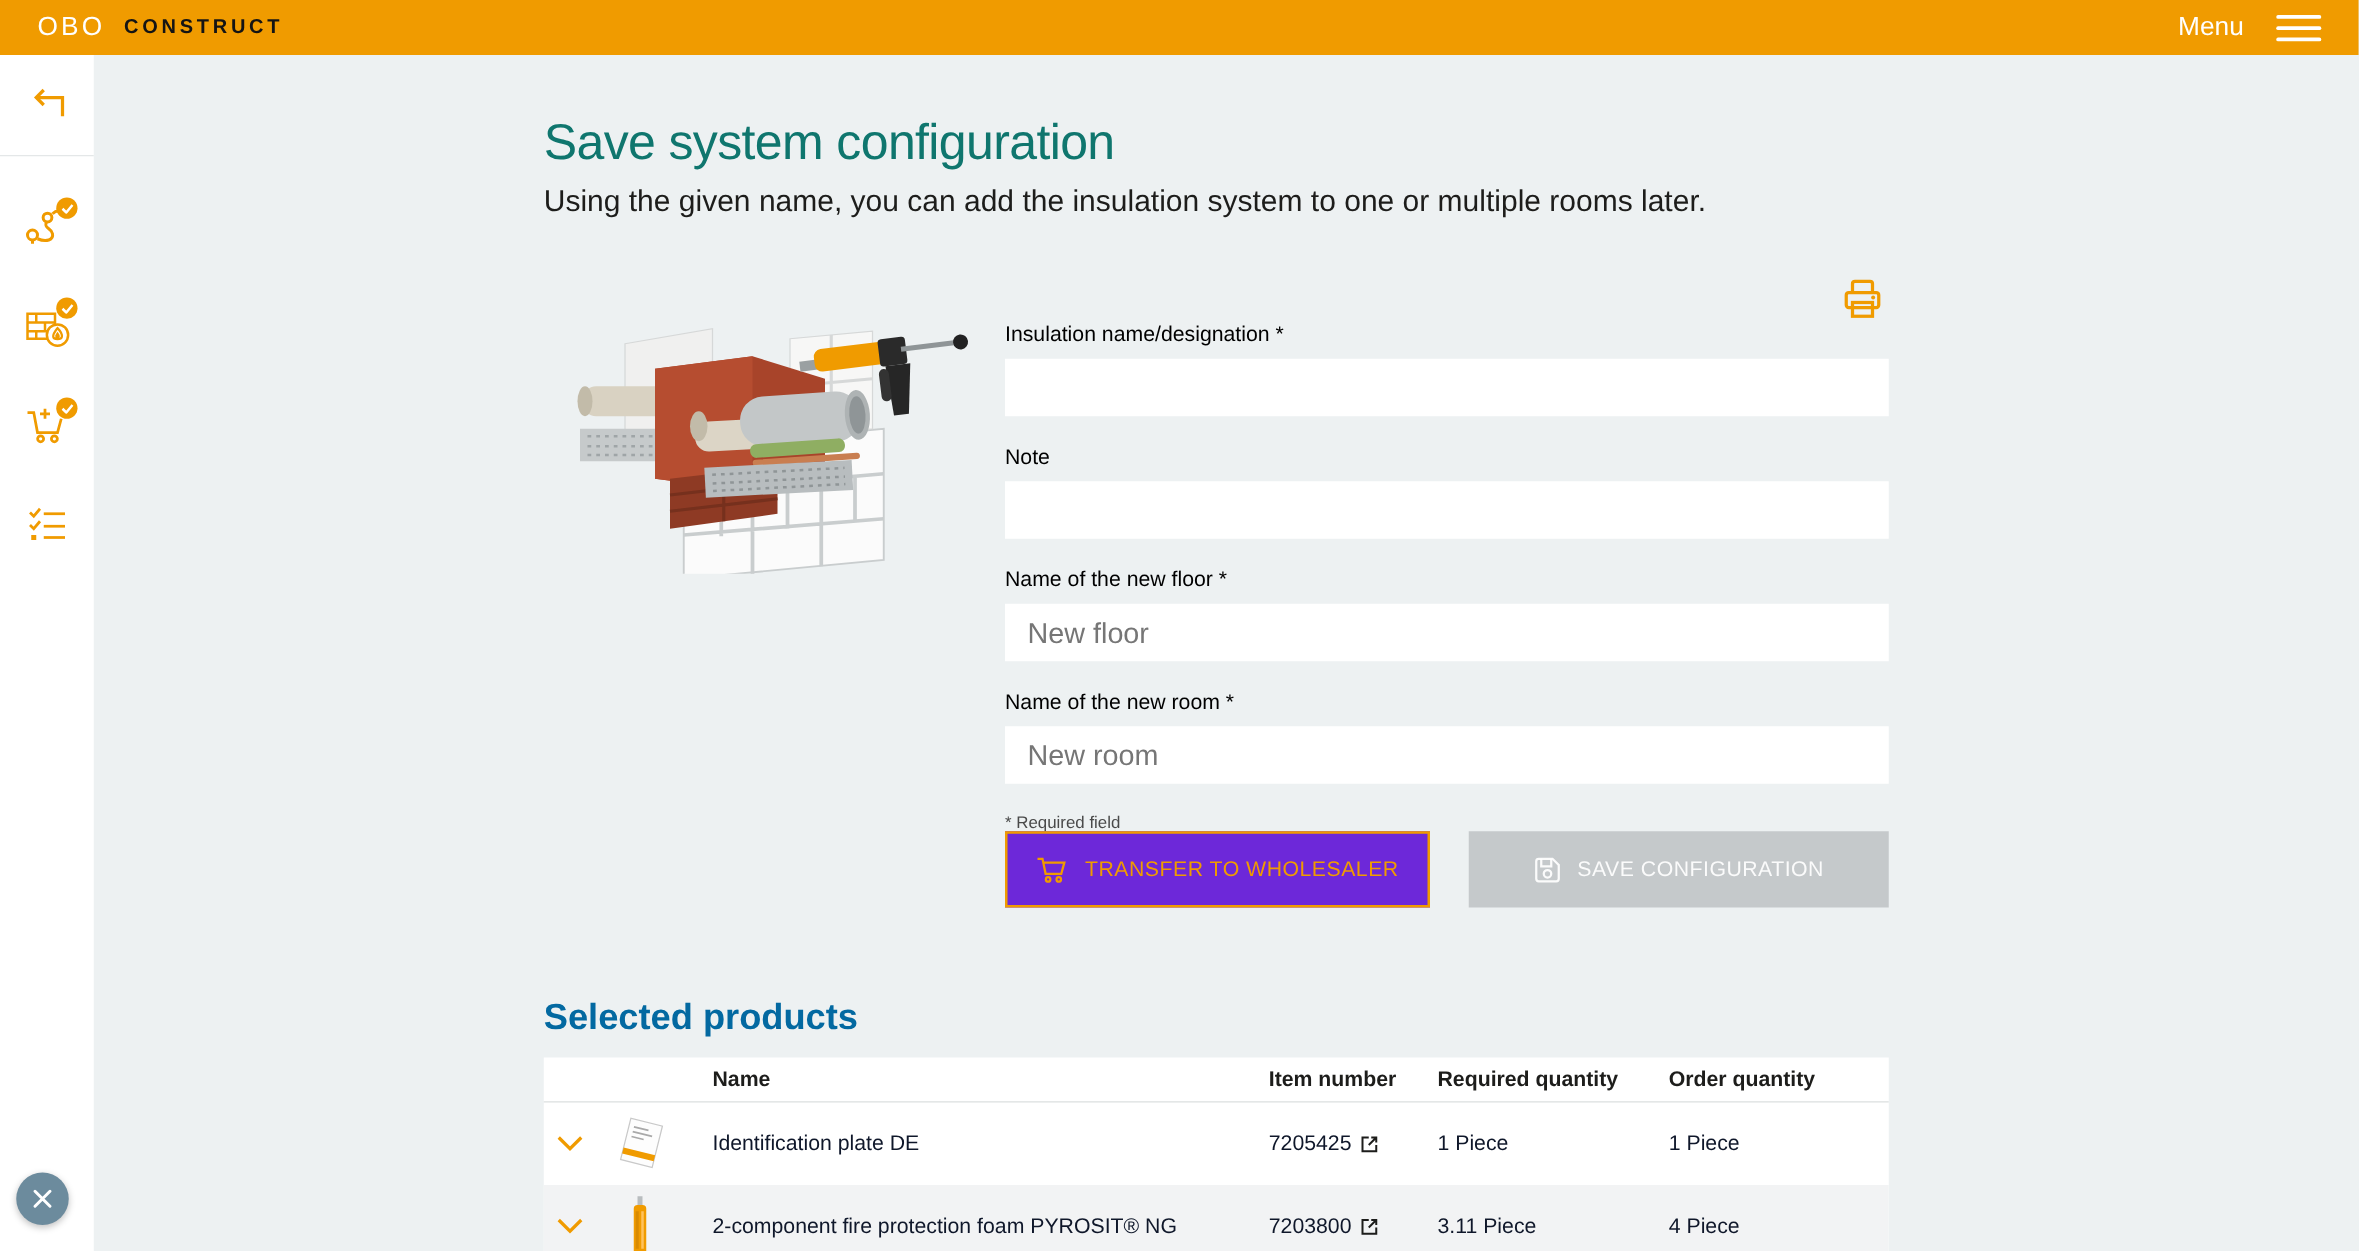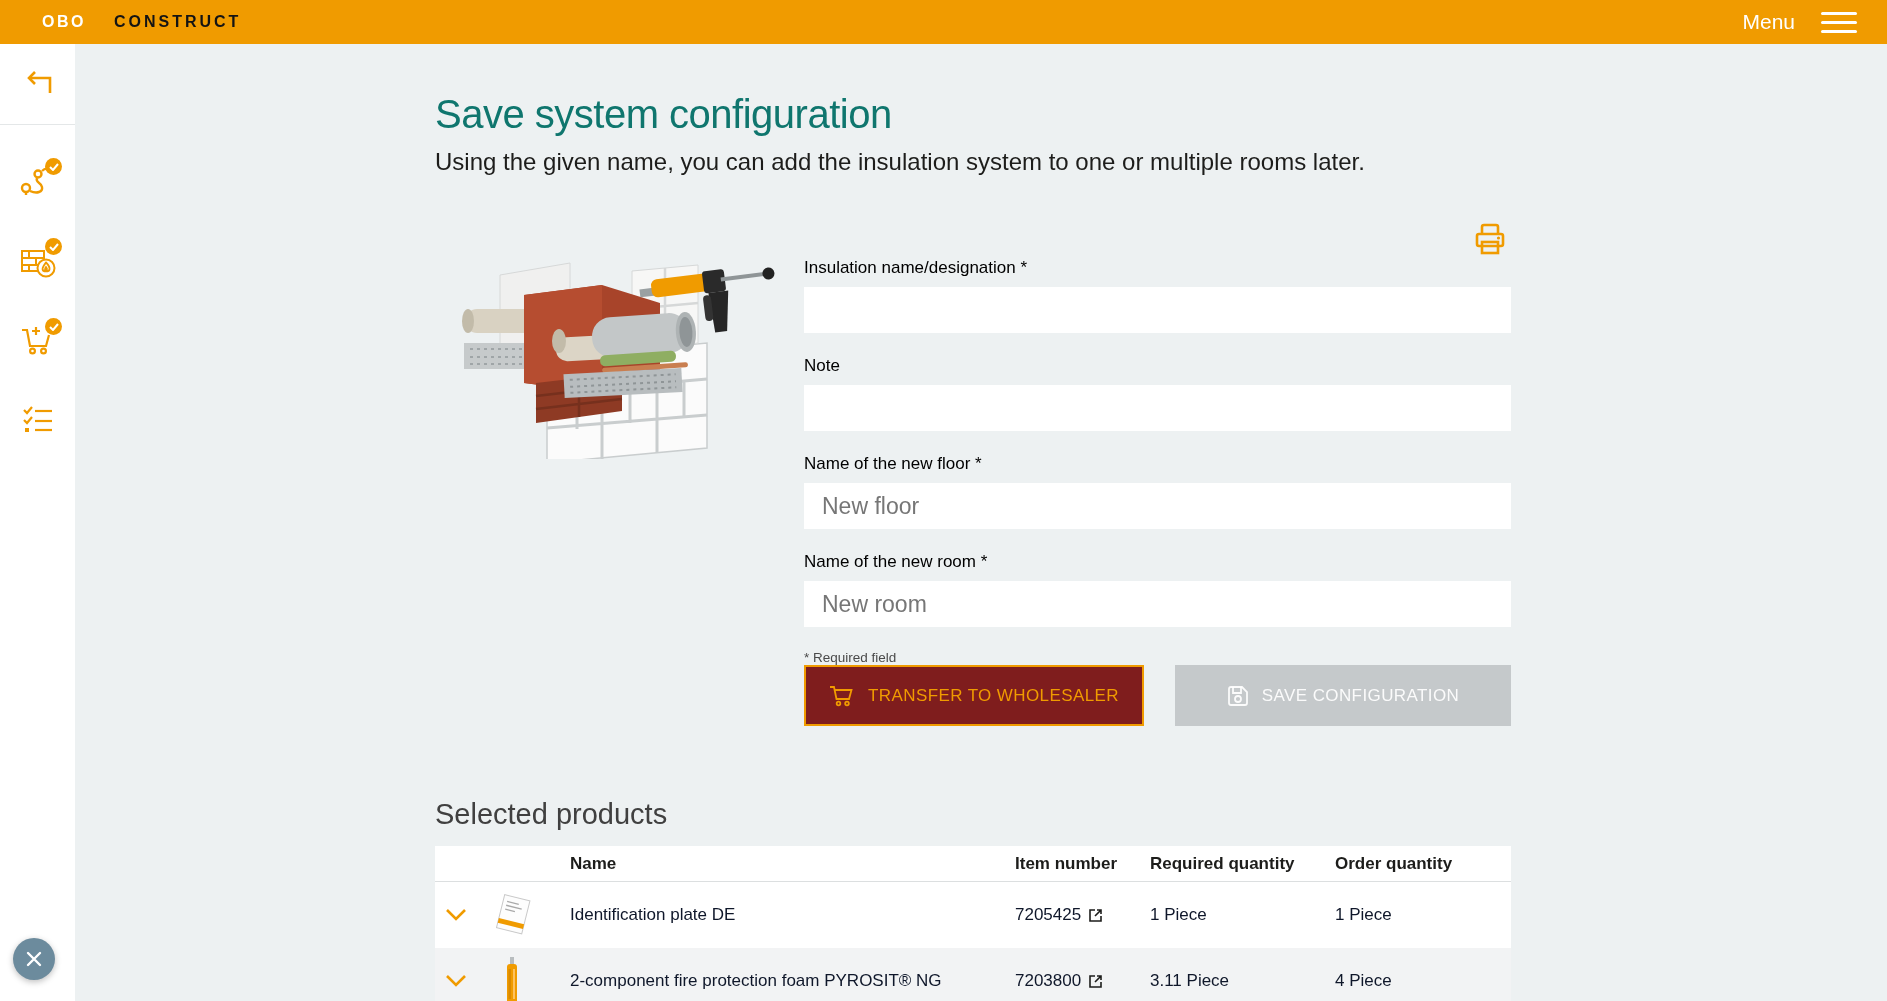--- a/index.html
+++ b/index.html
@@ -11,24 +11,24 @@
     color:#1d1d1b;
   }
 
   
   .header {
     position:absolute; top:0; left:0; width:1887px; height:44px;
     background:#F09B00; display:flex; align-items:center; z-index:20;
   }
   .logo { display:flex; align-items:center; margin-left:30px; cursor:pointer; }
   .logo .obo {
-    color:#fff; font-weight:700; font-size:16px; letter-spacing:2.5px;margin-left:12px;
+    color:#fff; font-weight:400; font-size:21px; letter-spacing:2.5px;
   }
   .logo .construct {
-    color:#141414; font-weight:800; font-size:16px; letter-spacing:3px; margin-left:28px;
+    color:#141414; font-weight:800; font-size:16px; letter-spacing:3px; margin-left:15px;
   }
   .header-right { margin-left:auto; display:flex; align-items:center; }
   .menu-label { color:#fff; font-size:21px; margin-right:26px; cursor:pointer; }
   .hamburger { width:36px; margin-right:30px; cursor:pointer; }
   .hamburger span { display:block; height:3px; background:#fff; border-radius:2px; margin:6px 0; }
 
   
   .sidebar {
     position:absolute; top:44px; left:0; width:75px; bottom:0;
     background:#fff; z-index:10;
@@ -71,26 +71,26 @@
   }
   .field input::placeholder { color:#767676; opacity:1; }
   .required-note { font-size:13.5px; color:#4a4a4a; margin-top:2px; }
 
   .btn-row { display:flex; gap:31px; }
   .btn {
     flex:1; height:61px; display:flex; align-items:center; justify-content:center;
     gap:13px; font-size:17px; letter-spacing:0.4px; cursor:pointer;
     font-family:"Liberation Sans", sans-serif;
   }
-  .btn-outline { background:#7f1d1d; border:2px solid #F09B00; color:#F09B00; }
+  .btn-outline { background:#6d28d9; border:2px solid #F09B00; color:#F09B00; }
   .btn-disabled { background:#C5C9CB; border:none; color:rgba(255,255,255,0.92); cursor:default; }
 
   
   .products { position:absolute; left:435px; top:798px; width:1076px; }
-  .products-heading { font-size:29px; font-weight:400; color:#404040; }
+  .products-heading { font-size:29px; font-weight:700; color:#0369a1; }
   .table { margin-top:15px; background:#fff; }
   .t-row {
     display:grid; grid-template-columns:55px 75px 450px 135px 185px 1fr;
     align-items:center;
   }
   .t-head { height:36px; border-bottom:1px solid #dcdfe0; }
   .t-head .t-cell { font-weight:700; font-size:17px; color:#1d1d1b; }
   .t-body-row { height:66px; font-size:17px; color:#0f172a; }
   .t-body-row.alt { background:#f2f3f4; }
   .t-cell { padding-right:14px; }

